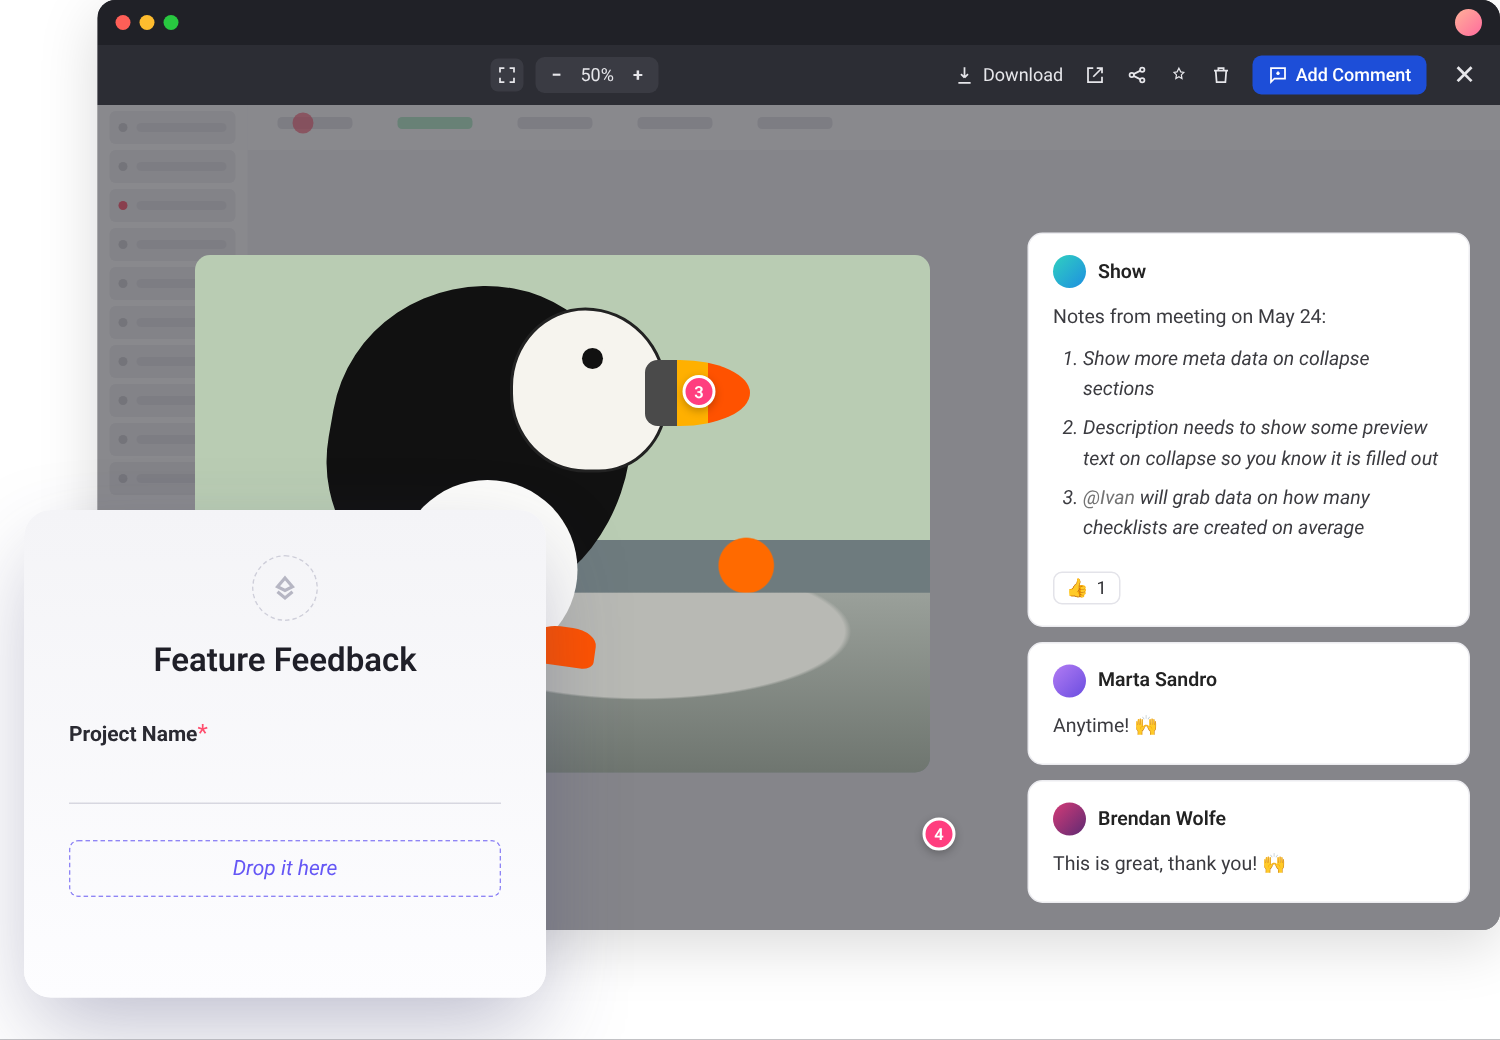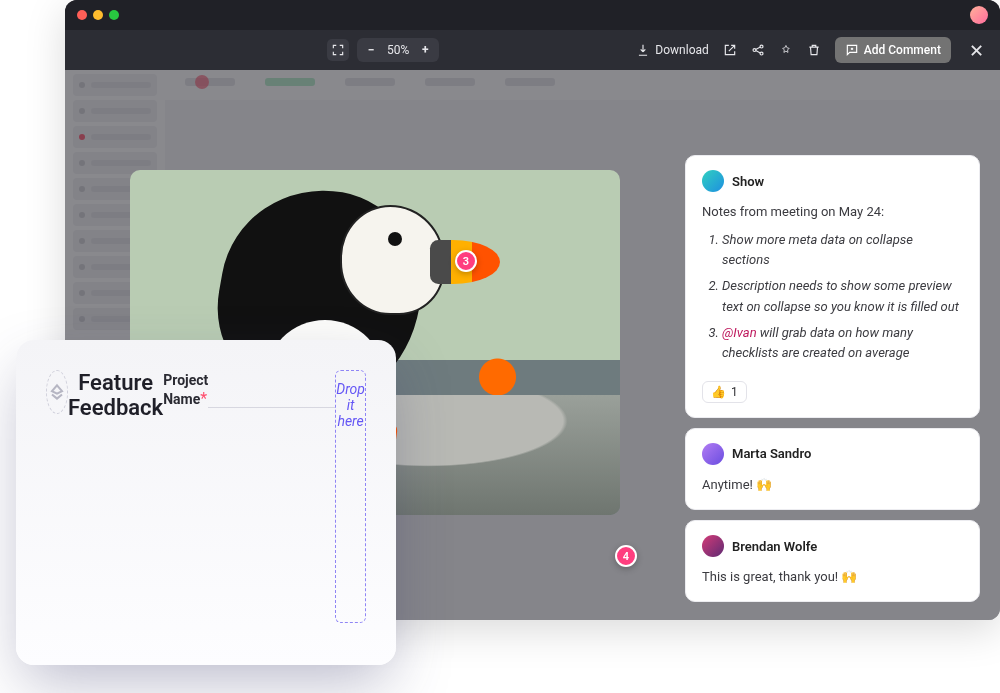--- a/index.html
+++ b/index.html
@@ -59,21 +59,21 @@
     color: #e6e6ea; cursor: pointer; font-weight: bold;
   }
   .zoom-fullscreen {
     width: 22px; height: 22px; border-radius:5px; background:#3a3b43;
     display:flex; align-items:center; justify-content:center; margin-right:8px;
   }
   .toolbar .flex1 { flex: 1; }
   .toolbar-actions { display:flex; align-items:center; gap:14px; }
   .tb-item { display:flex; align-items:center; gap:5px; color:#e6e6ea; cursor:pointer; }
   .add-comment-btn {
-    background: #737373; color: #fff; border-radius: 6px;
+    background: #1d4ed8; color: #fff; border-radius: 6px;
     padding: 6px 10px; display:flex; align-items:center; gap:5px;
     font-weight:500; cursor:pointer;
   }
   .close-x { font-size:18px; cursor:pointer; padding:0 4px; }
 
   .app-body {
     position: relative;
     height: calc(100% - 70px);
     background: #f7f7f8;
   }
@@ -190,38 +190,38 @@
   .c-avatar {
     width:22px; height:22px; border-radius:50%;
     background: linear-gradient(135deg,#30d0c0,#1e8fe0);
   }
   .c-avatar.bw { background: linear-gradient(135deg,#d43b77,#5e2a73); }
   .c-avatar.ms { background: linear-gradient(135deg,#b27cf3,#6a4de0); }
   .c-name { font-weight:600; color:#222; font-size:13px; }
   .c-body { line-height:1.55; color:#3b3b40; }
   .c-body ol { margin: 8px 0 0 20px; }
   .c-body li { margin-bottom:6px;font-style:italic; }
-  .mention { color:#be185d; }
+  .mention { color:#737373; }
   .react {
     display:inline-flex; align-items:center; gap:5px;
     border:1px solid #e3e3e9; border-radius:6px;
     padding:3px 8px; margin-top:12px; font-size:12px;
     cursor:pointer;
   }
 
   
   .form-card {
     position:absolute; left: 16px; top: 340px;
-    width: 380px; height: 325px;
+    width: 348px; height: 325px;
     background: linear-gradient(180deg,#f4f4f7, #fdfdff);
     border-radius: 18px;
     box-shadow: 0 24px 60px -8px rgba(60,60,110,.35);
     padding: 30px 30px 22px;
     z-index: 10;
-    display:flex; flex-direction:row;
+    display:flex; flex-direction:column;
   }
   .brand-circle {
     width:44px; height:44px; border:1px dashed #cfcfda; border-radius:50%;
     display:flex; align-items:center; justify-content:center;
     margin: 0 auto 14px;
   }
   .form-title { text-align:center; font-size:22px; font-weight:600; color:#1f1f28; margin-bottom:26px; }
   .field-label { font-size:14px; font-weight:700; color:#2a2a32;text-align:right; }
   .req { color:#ff4d6d; }
   .field-input {

